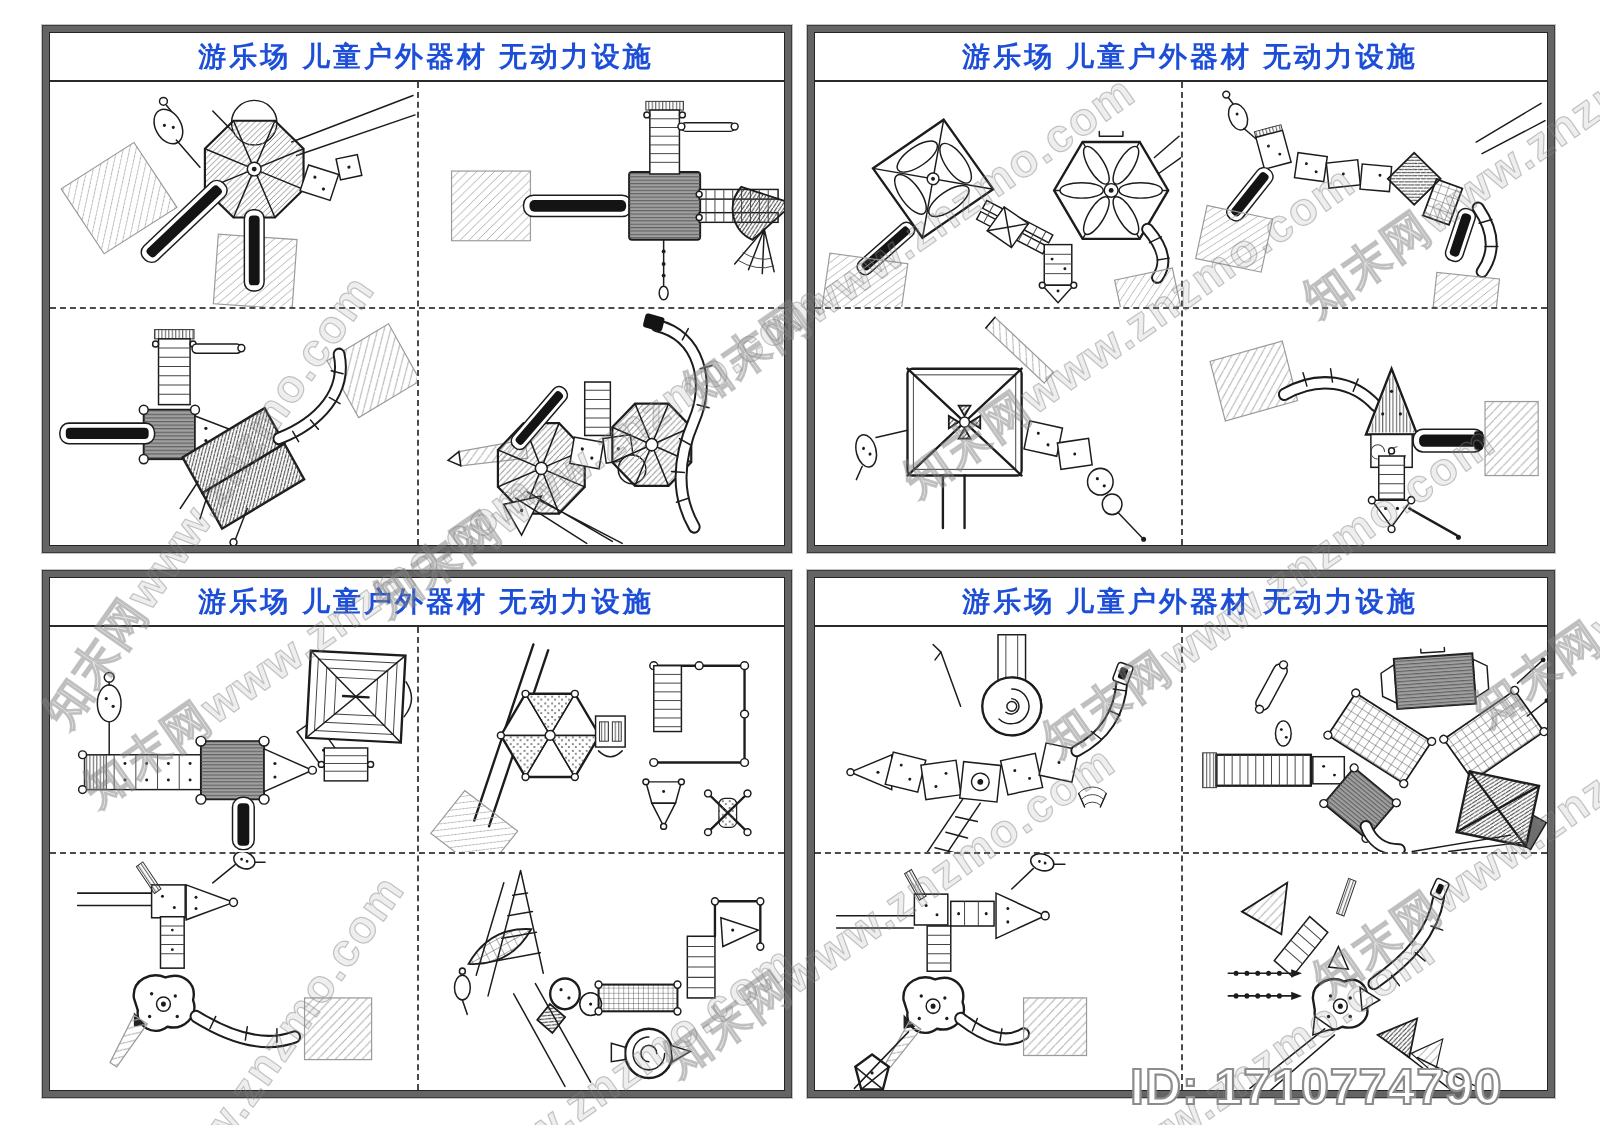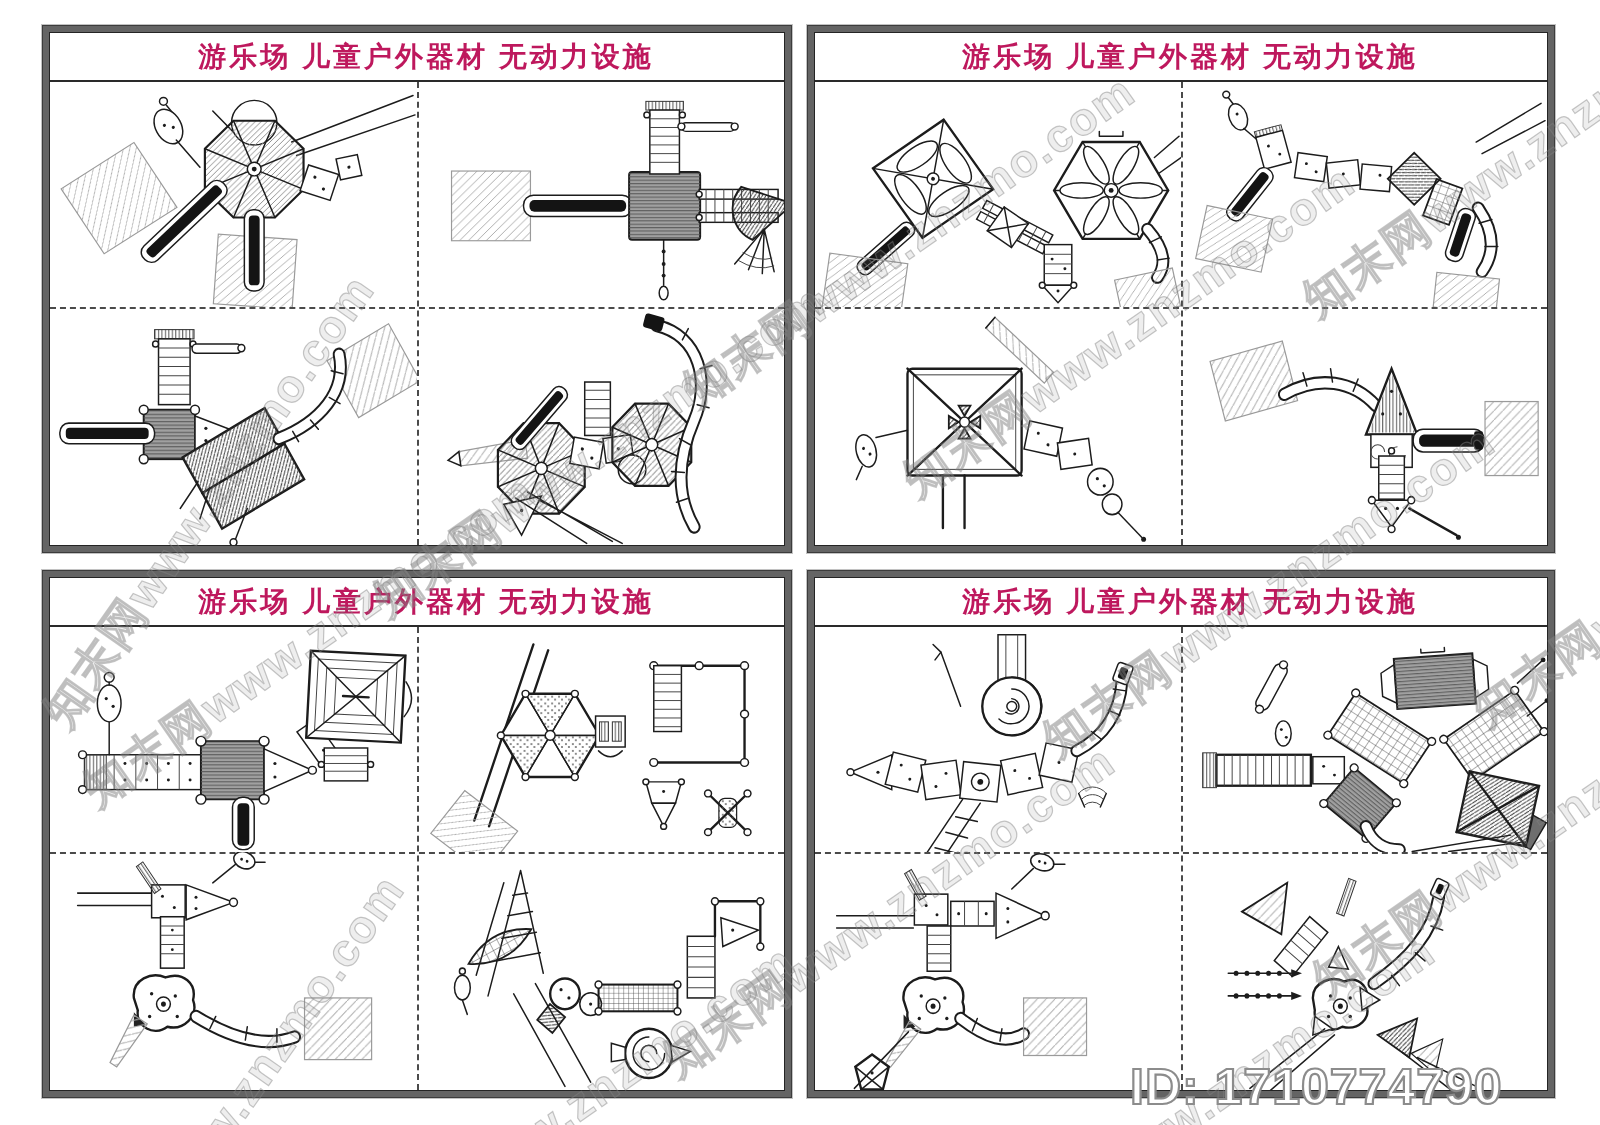--- a/index.html
+++ b/index.html
@@ -4,21 +4,21 @@
 <style>
   html,body{margin:0;padding:0;background:#e8e8e8;}
   .page{position:relative;width:1600px;height:1125px;background:#ffffff;overflow:hidden;
         font-family:"Liberation Sans","DejaVu Sans",sans-serif;}
   
   .panel{position:absolute;background:#646464;border:1px solid #3c3c3c;padding:6px;box-sizing:border-box;
          box-shadow:0 0 0 1px #c2c2c2;}
   .panel-inner{border:1px solid #242424;background:#fff;width:100%;height:100%;box-sizing:border-box;
                display:flex;flex-direction:column;}
   .panel-title{height:47px;flex:0 0 47px;display:flex;align-items:center;justify-content:center;
-               border-bottom:2px solid #2a2a2a;font-size:28px;font-weight:bold;letter-spacing:3px;color:#be185d;padding-left:18px;}
+               border-bottom:2px solid #2a2a2a;font-size:28px;font-weight:bold;letter-spacing:3px;color:#1d4ed8;padding-left:18px;}
   .canvas{position:relative;flex:1;overflow:hidden;}
   .vdiv{position:absolute;left:50%;top:0;bottom:0;width:0;border-left:2px dashed #4a4a4a;}
   .hdiv{position:absolute;top:48.5%;left:0;right:0;height:0;border-top:2px dashed #4a4a4a;}
   .quad{position:absolute;width:50%;height:48.5%;}
   .q1{left:0;top:0}.q2{left:50%;top:0}
   .q3{left:0;top:48.5%;height:51.5%}.q4{left:50%;top:48.5%;height:51.5%}
   .quad svg{width:100%;height:100%;display:block;}
   
   .ln{fill:none;stroke:#1c1c1c;stroke-width:1.5;stroke-linecap:round}
   .ln2{fill:none;stroke:#1c1c1c;stroke-width:2.4;stroke-linecap:round}

